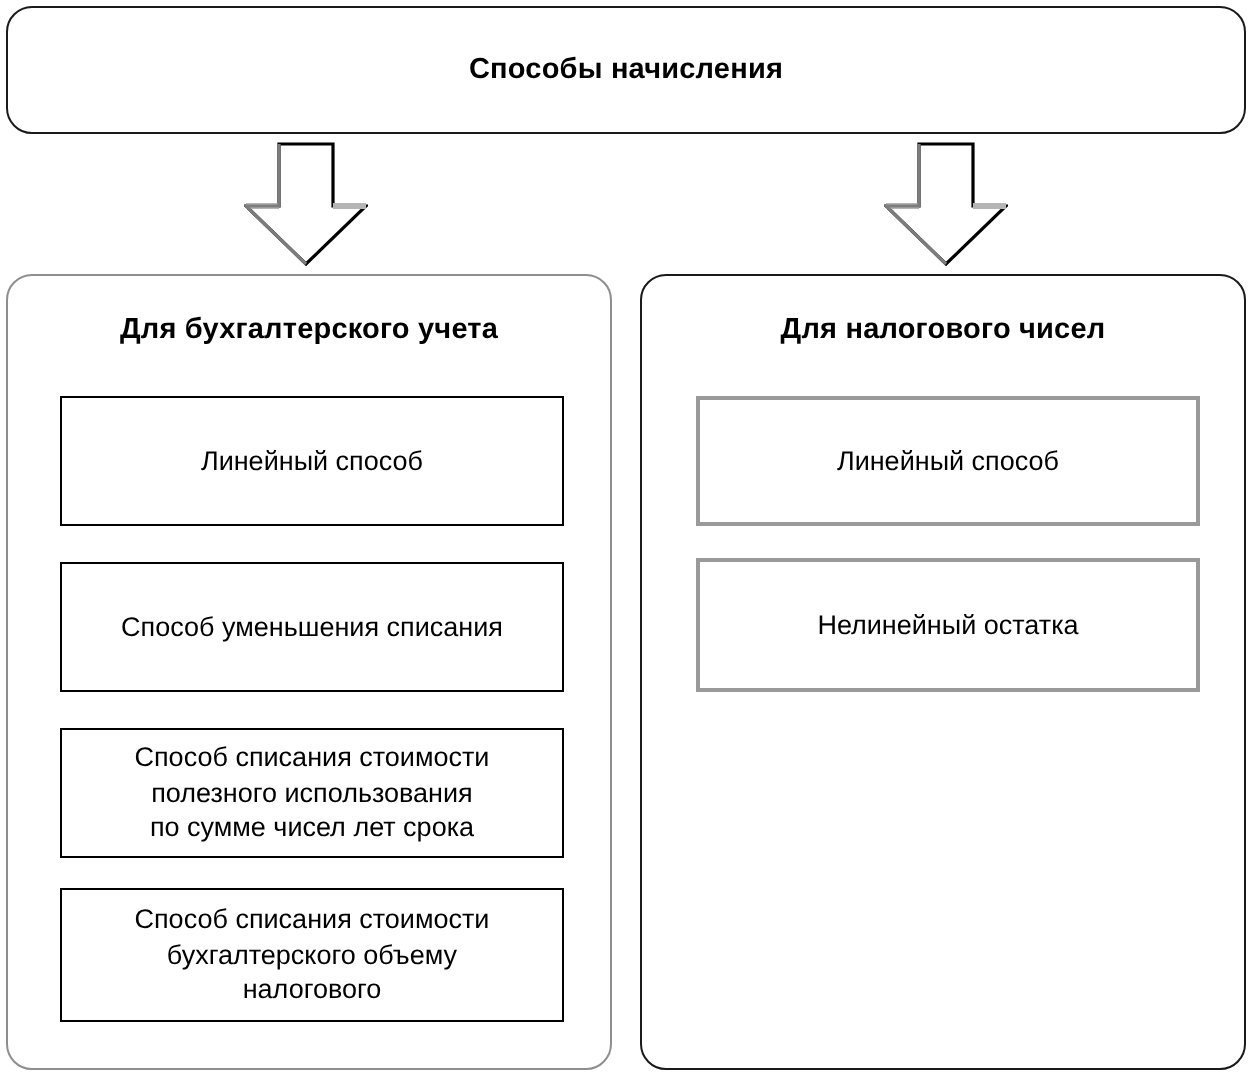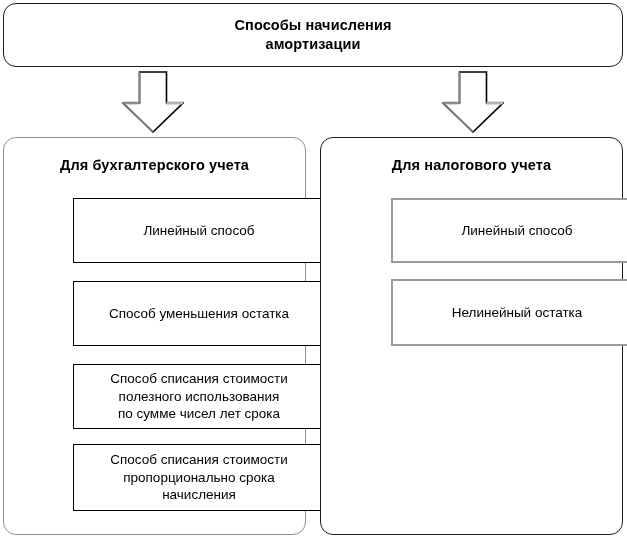--- a/index.html
+++ b/index.html
@@ -103,21 +103,20 @@
     top: 60px;
   }
   .method-box {
     position: absolute;
     box-sizing: border-box;
     background: #ffffff;
     display: flex;
     align-items: center;
     justify-content: center;
     text-align: center;
-    margin-left: 43px;
   }
   .method-text {
     font-size: 13.5px;
     line-height: 17.5px;
     padding: 0 6px;
   }
   .method-text .ln {
     display: block;
   }
 
@@ -142,21 +141,20 @@
   #column-tax .mb-1 { top: 81px; height: 67px; }
 </style>
 </head>
 <body>
 
 <div id="diagram">
 
   <div class="banner">
     <div class="banner-title">
       <span class="ln">Способы начисления</span>
-      <span class="ln">амортизации</span>
     </div>
   </div>
 
   <div class="arrow" id="arrow-left">
     <svg viewBox="0 0 62 62" xmlns="http://www.w3.org/2000/svg">
       <polygon points="17.5,1 44.5,1 44.5,32 61,32 31,61 1,32 17.5,32" fill="#ffffff" stroke="#000000" stroke-width="1.6" stroke-linejoin="miter"></polygon>
       <polygon points="17.5,30.5 1,30.5 1,33.5 17.5,33.5" fill="#b5b5b5" stroke="none"></polygon>
       <polygon points="44.5,30.5 61,30.5 61,33.5 44.5,33.5" fill="#b5b5b5" stroke="none"></polygon>
       <polyline points="17.5,1 17.5,32 1,32 31,61" fill="none" stroke="#7d7d7d" stroke-width="1.6"></polyline>
     </svg>
@@ -176,45 +174,45 @@
     <div class="methods">
 
       <div class="method-box mb-0">
         <div class="method-text">
           <span class="ln">Линейный способ</span>
         </div>
       </div>
 
       <div class="method-box mb-1">
         <div class="method-text">
-          <span class="ln">Способ уменьшения остатка</span>
+          <span class="ln">Способ уменьшения списания</span>
         </div>
       </div>
 
       <div class="method-box mb-2">
         <div class="method-text">
           <span class="ln">Способ списания стоимости</span>
           <span class="ln">полезного использования</span>
           <span class="ln">по сумме чисел лет срока</span>
         </div>
       </div>
 
       <div class="method-box mb-3">
         <div class="method-text">
           <span class="ln">Способ списания стоимости</span>
-          <span class="ln">пропорционально срока</span>
-          <span class="ln">начисления</span>
+          <span class="ln">бухгалтерского объему</span>
+          <span class="ln">налогового</span>
         </div>
       </div>
 
     </div>
   </div>
 
   <div class="column" id="column-tax">
-    <div class="column-title">Для налогового учета</div>
+    <div class="column-title">Для налогового чисел</div>
     <div class="methods">
 
       <div class="method-box mb-0">
         <div class="method-text">
           <span class="ln">Линейный способ</span>
         </div>
       </div>
 
       <div class="method-box mb-1">
         <div class="method-text">

